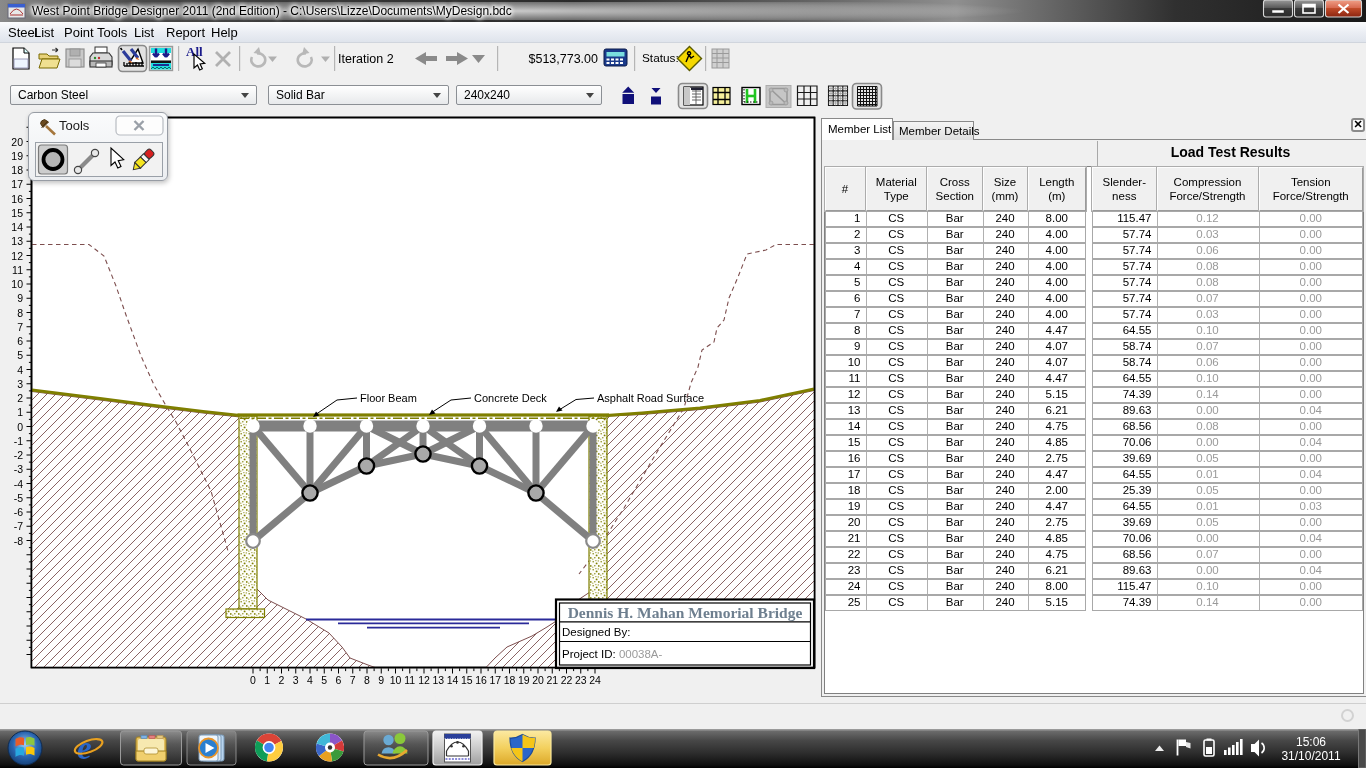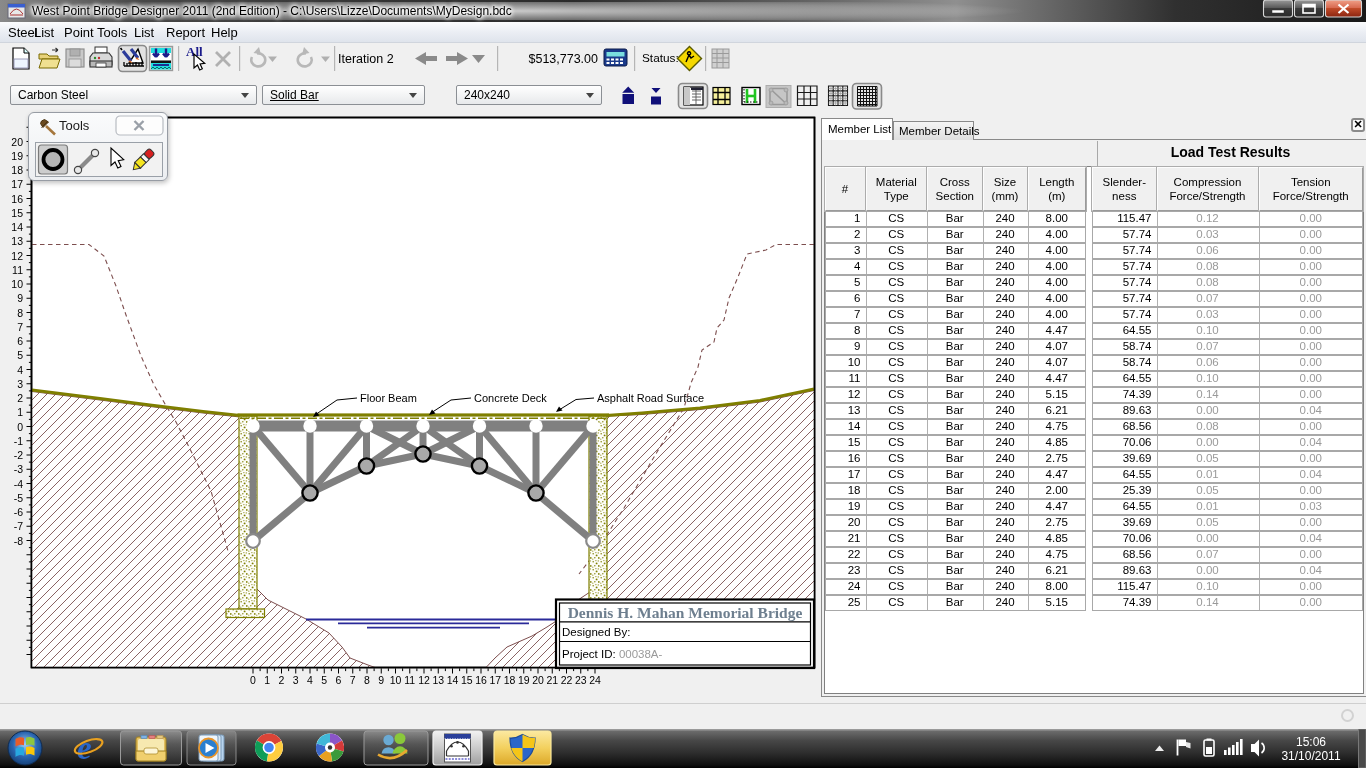--- a/index.html
+++ b/index.html
@@ -95,21 +95,21 @@
 <span class="menuitem" style="left:34px">List</span>
 <span class="menuitem" style="left:64px">Point</span>
 <span class="menuitem" style="left:97px">Tools</span>
 <span class="menuitem" style="left:134px">List</span>
 <span class="menuitem" style="left:166px">Report</span>
 <span class="menuitem" style="left:211px">Help</span>
 </div>
 <div id="toolbar1"></div>
 <div id="toolbar2"></div>
 <div class="combo" style="left:10px; width:247px;">Carbon Steel<span class="arr"></span></div>
-<div class="combo" style="left:262px; width:163px;text-decoration:underline;">Solid Bar<span class="arr"></span></div>
+<div class="combo" style="left:268px; width:181px;">Solid Bar<span class="arr"></span></div>
 <div class="combo" style="left:456px; width:146px;">240x240<span class="arr"></span></div>
 <svg class="abs" style="left:0;top:0;z-index:5" width="1366" height="115" viewBox="0 0 1366 115">
 <g>
 <path d="M13,48 h11 l5,5 v16 h-16 z" fill="#fff" stroke="#000" stroke-width="1.2"></path>
 <path d="M24,48 v5 h5" fill="#dff" stroke="#000" stroke-width="1"></path>
 <path d="M15,62 h12 M15,65 h12" stroke="#2a6fd8" stroke-width="1" stroke-dasharray="1.5,1.2"></path>
 <rect x="14" y="59" width="14" height="9" fill="#eef6ff" stroke="#88a" stroke-width="0.8"></rect>
 </g>
 <g>
 <path d="M39,54 h8 l2,2 h9 v3 h-19 z" fill="#e8d27a" stroke="#7a6a00" stroke-width="1"></path>

